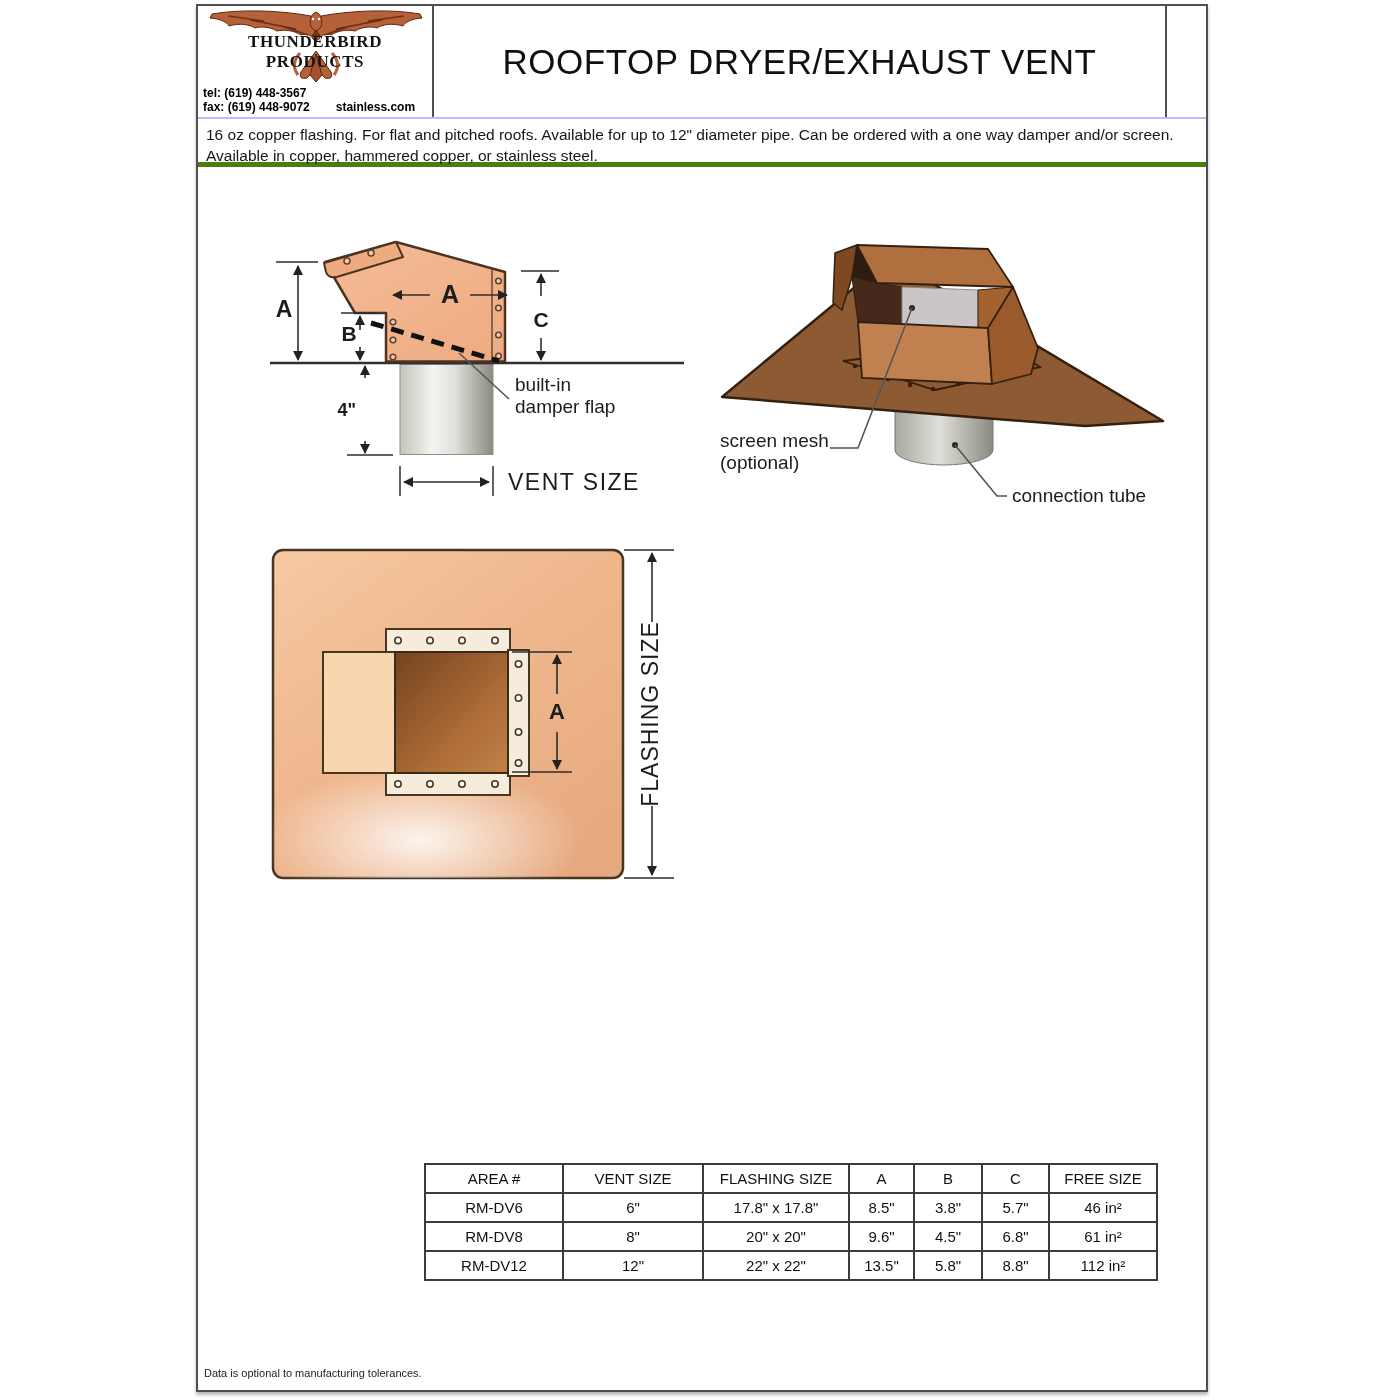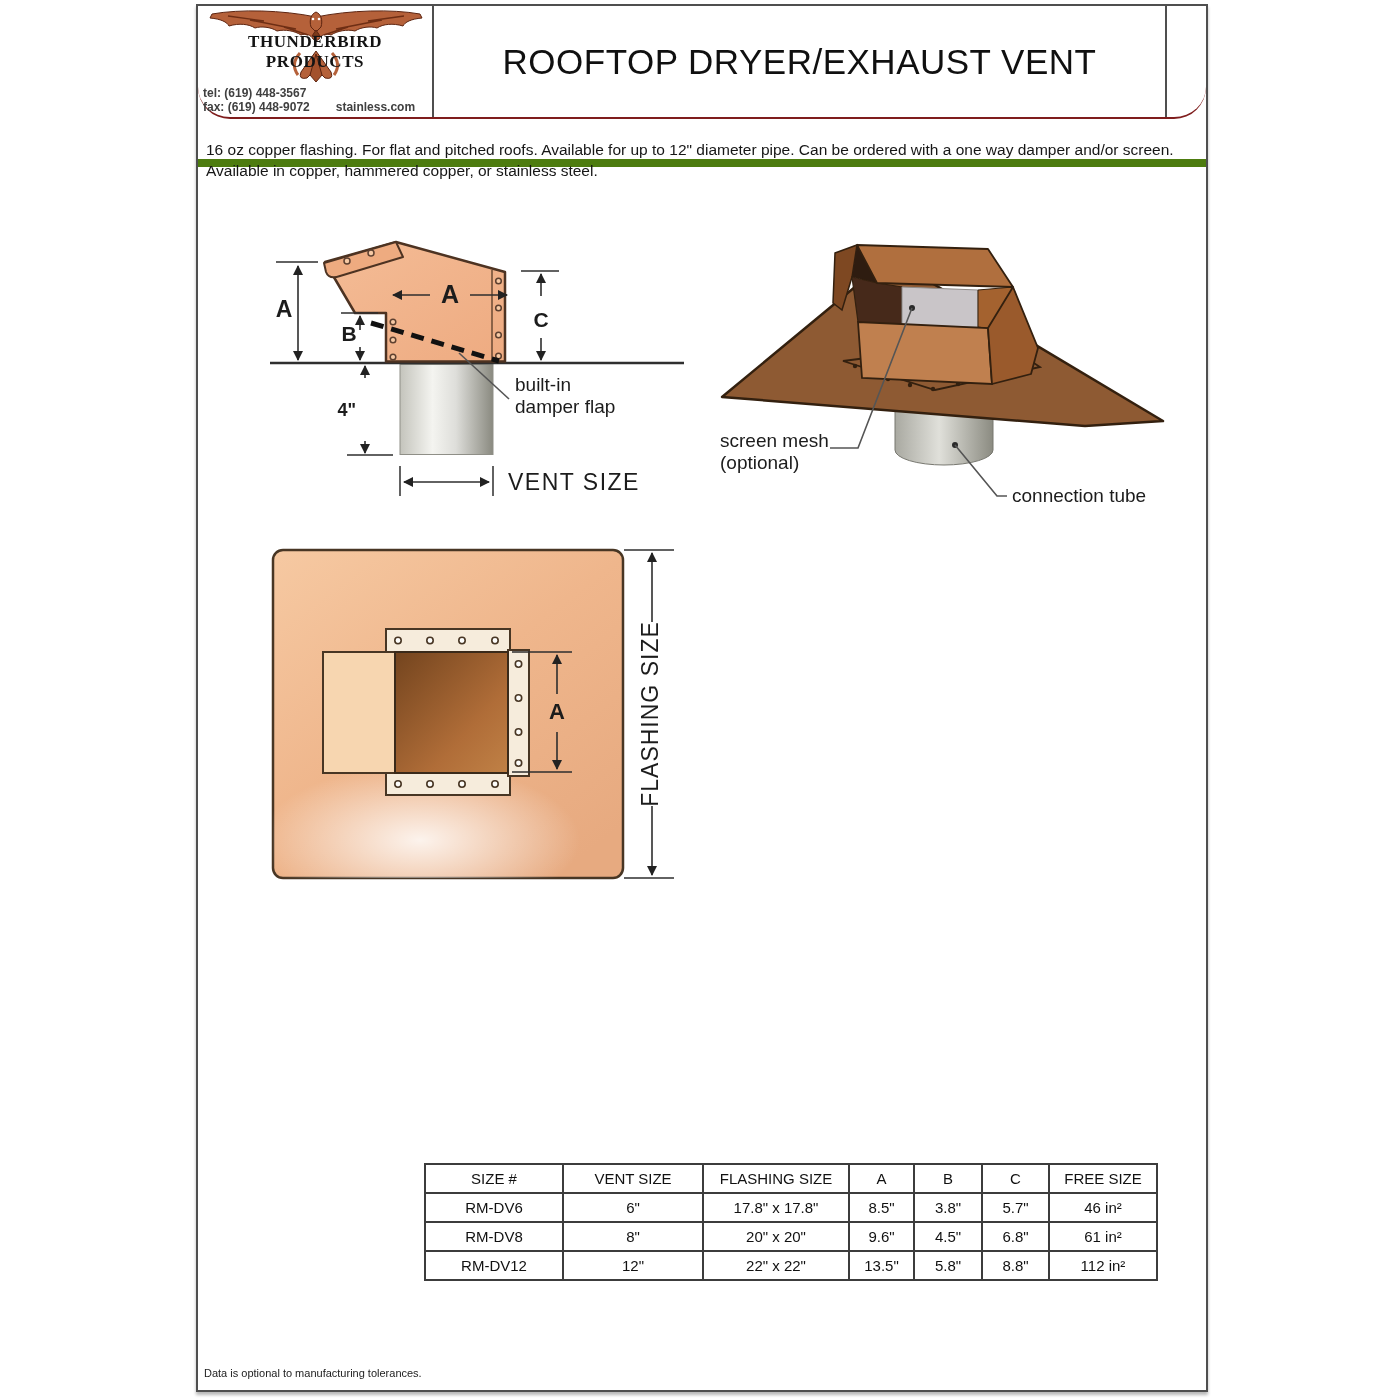--- a/index.html
+++ b/index.html
@@ -1,34 +1,34 @@
 <!DOCTYPE html>
 <html><head>
 <meta charset="utf-8">
 <style>
   html,body{margin:0;padding:0;background:#ffffff;}
   .page{position:relative;width:1400px;height:1400px;background:#ffffff;overflow:hidden;
         font-family:"Liberation Sans",sans-serif;color:#1c1c1c;}
   .doc{position:absolute;left:196px;top:4px;width:1012px;height:1388px;
        border:2px solid #4f4f4f;box-sizing:border-box;background:#fff;
        box-shadow:0 3px 3px rgba(0,0,0,0.28);}
-  .hdr-row{display:flex;height:111px;border-bottom:2px solid #7f1d1d;border-radius:32px;}
+  .hdr-row{display:flex;height:111px;border-bottom:2px solid #c4b5fd;}
   .logo-cell{width:236px;border-right:2px solid #4f4f4f;position:relative;box-sizing:border-box;}
   .title-cell{width:733px;border-right:2px solid #4f4f4f;box-sizing:border-box;
               display:flex;align-items:center;justify-content:center;}
   .title-cell .title{font-size:35px;letter-spacing:.5px;color:#101010;white-space:nowrap;}
   .hdr-spacer{flex:1;}
   .company{position:absolute;top:26px;left:0;width:100%;text-align:center;
            font-family:"Liberation Serif",serif;font-weight:bold;font-size:17px;
            letter-spacing:.6px;color:#141414;}
   .contact{position:absolute;left:5px;bottom:3px;font-size:12px;font-weight:bold;
-           line-height:14px;color:#404040;white-space:nowrap;}
+           line-height:14px;color:#000000;white-space:nowrap;}
   .contact .site{margin-left:26px;}
-  .desc-row{height:48px;border-bottom:8px solid #4d7c0f;box-sizing:border-box;
-            padding:20px 8px;font-size:15.5px;line-height:1.38;color:#161616;}
+  .desc-row{height:48px;border-bottom:5px solid #4d7c0f;box-sizing:border-box;
+            padding:5px 8px;font-size:15.5px;line-height:1.38;color:#161616;}
   .diagram{position:absolute;}
   svg text{font-family:"Liberation Sans",sans-serif;fill:#1c1c1c;}
   .spec-table{position:absolute;left:424px;top:1163px;border-collapse:collapse;
               font-size:15px;color:#111;}
   .spec-table th,.spec-table td{border:2px solid #3c3c3c;text-align:center;
               padding:0;height:27px;font-weight:400;}
   .footer-note{position:absolute;left:204px;top:1367px;font-size:11px;color:#222;}
 </style>
 </head>
 <body>
@@ -241,21 +241,21 @@
       <col style="width:138px">
         <col style="width:140px">
         <col style="width:146px">
       <col style="width:65px">
         <col style="width:68px">
         <col style="width:67px">
         <col style="width:108px">
     </colgroup>
     <thead>
       <tr>
-        <th>SIZE #</th>
+        <th>AREA #</th>
         <th>VENT SIZE</th>
         <th>FLASHING SIZE</th>
         <th>A</th>
         <th>B</th>
         <th>C</th>
         <th>FREE SIZE</th>
       </tr>
     </thead>
     <tbody>
         <tr>

